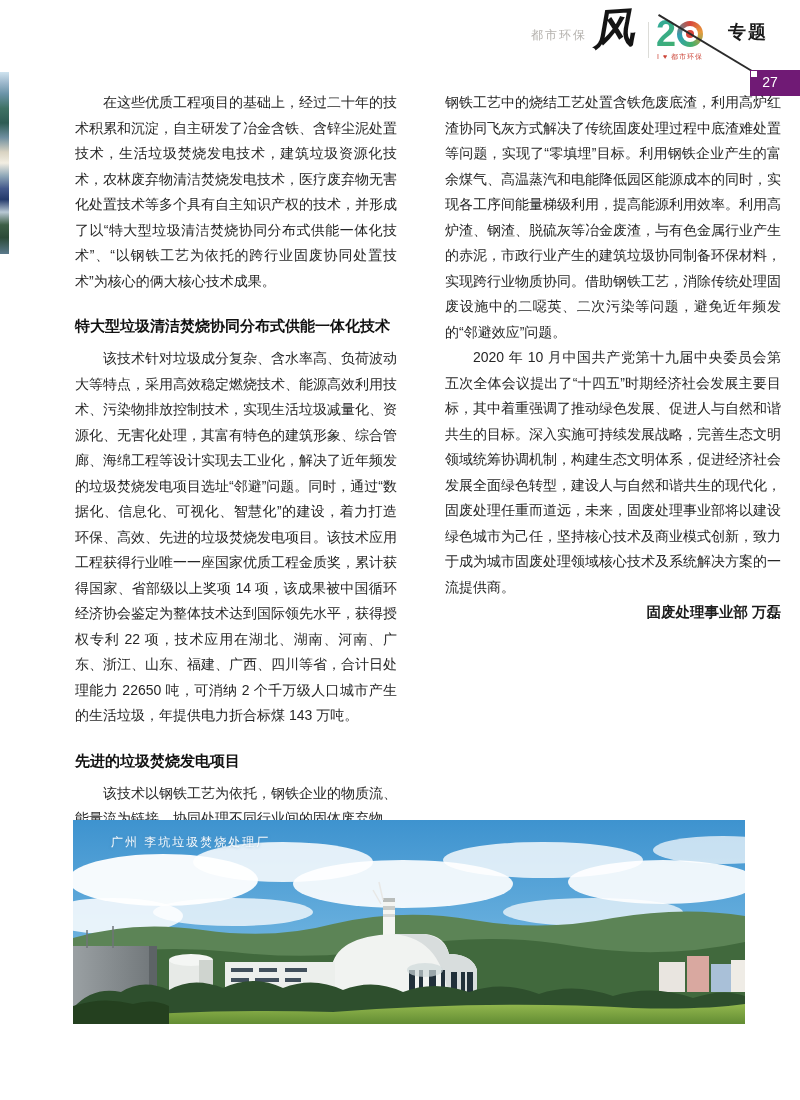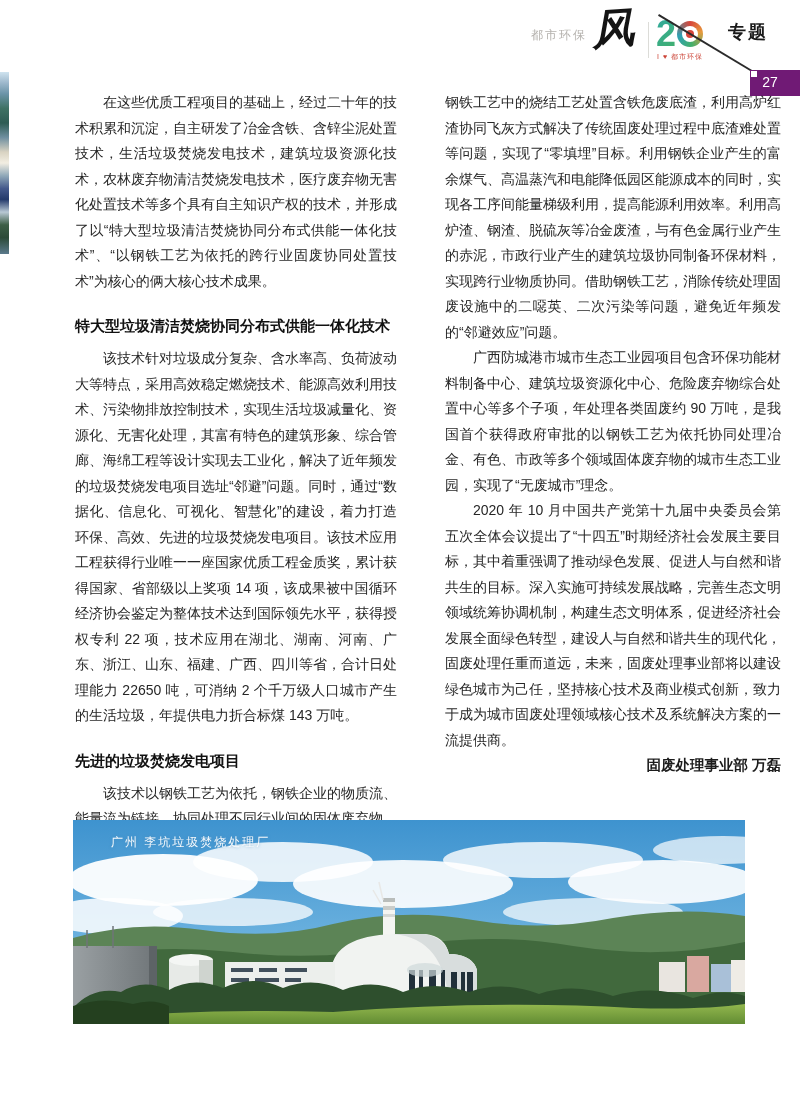--- a/index.html
+++ b/index.html
@@ -79,21 +79,20 @@
   <div class="col col-left">
     <p class="indent">在这些优质工程项目的基础上，经过二十年的技术积累和沉淀，自主研发了冶金含铁、含锌尘泥处置技术，生活垃圾焚烧发电技术，建筑垃圾资源化技术，农林废弃物清洁焚烧发电技术，医疗废弃物无害化处置技术等多个具有自主知识产权的技术，并形成了以“特大型垃圾清洁焚烧协同分布式供能一体化技术”、“以钢铁工艺为依托的跨行业固废协同处置技术”为核心的俩大核心技术成果。</p>
     <h3>特大型垃圾清洁焚烧协同分布式供能一体化技术</h3>
     <p class="indent">该技术针对垃圾成分复杂、含水率高、负荷波动大等特点，采用高效稳定燃烧技术、能源高效利用技术、污染物排放控制技术，实现生活垃圾减量化、资源化、无害化处理，其富有特色的建筑形象、综合管廊、海绵工程等设计实现去工业化，解决了近年频发的垃圾焚烧发电项目选址“邻避”问题。同时，通过“数据化、信息化、可视化、智慧化”的建设，着力打造环保、高效、先进的垃圾焚烧发电项目。该技术应用工程获得行业唯一一座国家优质工程金质奖，累计获得国家、省部级以上奖项 14 项，该成果被中国循环经济协会鉴定为整体技术达到国际领先水平，获得授权专利 22 项，技术应用在湖北、湖南、河南、广东、浙江、山东、福建、广西、四川等省，合计日处理能力 22650 吨，可消纳 2 个千万级人口城市产生的生活垃圾，年提供电力折合标煤 143 万吨。</p>
     <h3>先进的垃圾焚烧发电项目</h3>
     <p class="indent">该技术以钢铁工艺为依托，钢铁企业的物质流、能量流为链接，协同处理不同行业间的固体废弃物，发挥钢铁企业在城市固废处理方向的同频共振作用，推动钢铁企业与城市和谐共生的同时，提高城市整体环境容量。如依托</p>
   </div>
 
   <div class="col col-right">
     <p>钢铁工艺中的烧结工艺处置含铁危废底渣，利用高炉红渣协同飞灰方式解决了传统固废处理过程中底渣难处置等问题，实现了“零填埋”目标。利用钢铁企业产生的富余煤气、高温蒸汽和电能降低园区能源成本的同时，实现各工序间能量梯级利用，提高能源利用效率。利用高炉渣、钢渣、脱硫灰等冶金废渣，与有色金属行业产生的赤泥，市政行业产生的建筑垃圾协同制备环保材料，实现跨行业物质协同。借助钢铁工艺，消除传统处理固废设施中的二噁英、二次污染等问题，避免近年频发的“邻避效应”问题。</p>
-    <p class="indent">广西防城港市城市生态工业园项目包含环保功能材料制备中心、建筑垃圾资源化中心、危险废弃物综合处置中心等多个子项，年处理各类固废约 90 万吨，是我国首个获得政府审批的以钢铁工艺为依托协同处理冶金、有色、市政等多个领域固体废弃物的城市生态工业园，实现了“无废城市”理念。</p>
     <p class="indent">2020 年 10 月中国共产党第十九届中央委员会第五次全体会议提出了“十四五”时期经济社会发展主要目标，其中着重强调了推动绿色发展、促进人与自然和谐共生的目标。深入实施可持续发展战略，完善生态文明领域统筹协调机制，构建生态文明体系，促进经济社会发展全面绿色转型，建设人与自然和谐共生的现代化，固废处理任重而道远，未来，固废处理事业部将以建设绿色城市为己任，坚持核心技术及商业模式创新，致力于成为城市固废处理领域核心技术及系统解决方案的一流提供商。</p>
     <p class="byline">固废处理事业部 万磊</p>
   </div>
 
   <div class="photo">
     <svg width="672" height="204" viewBox="0 0 672 204">
       <defs>
         <linearGradient id="sky" x1="0" y1="0" x2="0" y2="1">
           <stop offset="0" stop-color="#3e93cf"></stop>
           <stop offset="0.65" stop-color="#6fb4e0"></stop>

